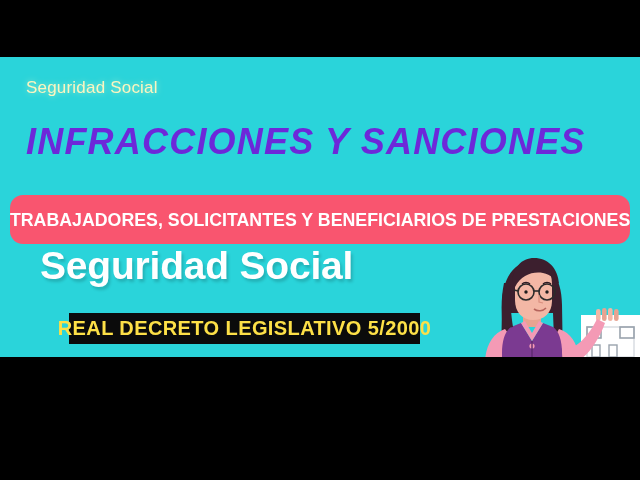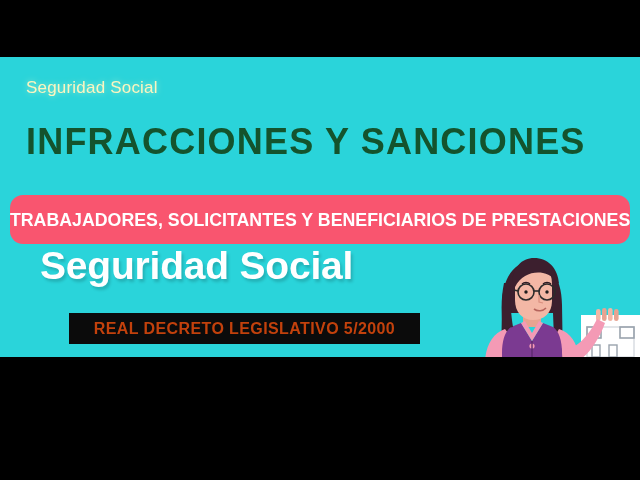--- a/index.html
+++ b/index.html
@@ -45,23 +45,24 @@
     white-space:nowrap;
   }
 
   
   .headline {
     position:absolute; left:26px; top:67px;
     width:590px;
     font-size:36px;
     font-weight:bold;
     letter-spacing:1.2px;
-    color:#14532d;
+    color:#6d28d9;
     white-space:nowrap;
     line-height:1;
+    font-style:italic;
   }
 
   
   .pink-banner {
     position:absolute; left:10px; top:121px;
     width:620px; height:49px;
     background:#f9556f;
     border-radius:13px;
     display:flex; align-items:center; justify-content:center;margin-top:17px;
   }
@@ -86,23 +87,23 @@
   }
 
   
   .decree-bar {
     position:absolute; left:69px; top:256px;
     width:351px; height:31px;
     background:#0b0b0b;
     display:flex; align-items:center; justify-content:center;
   }
   .decree-text {
-    font-size:16px;
-    font-weight:bold;
-    color:#c2410c;
+    font-size:20px;
+    font-weight:bold;
+    color:#fde047;
     letter-spacing:0.4px;
     white-space:nowrap;
   }
 
   
   .law-bar {
     position:absolute; left:97px; top:304px;
     width:341px; height:27px;
     background:#ffdd6b;
     display:flex; align-items:center; justify-content:center;

